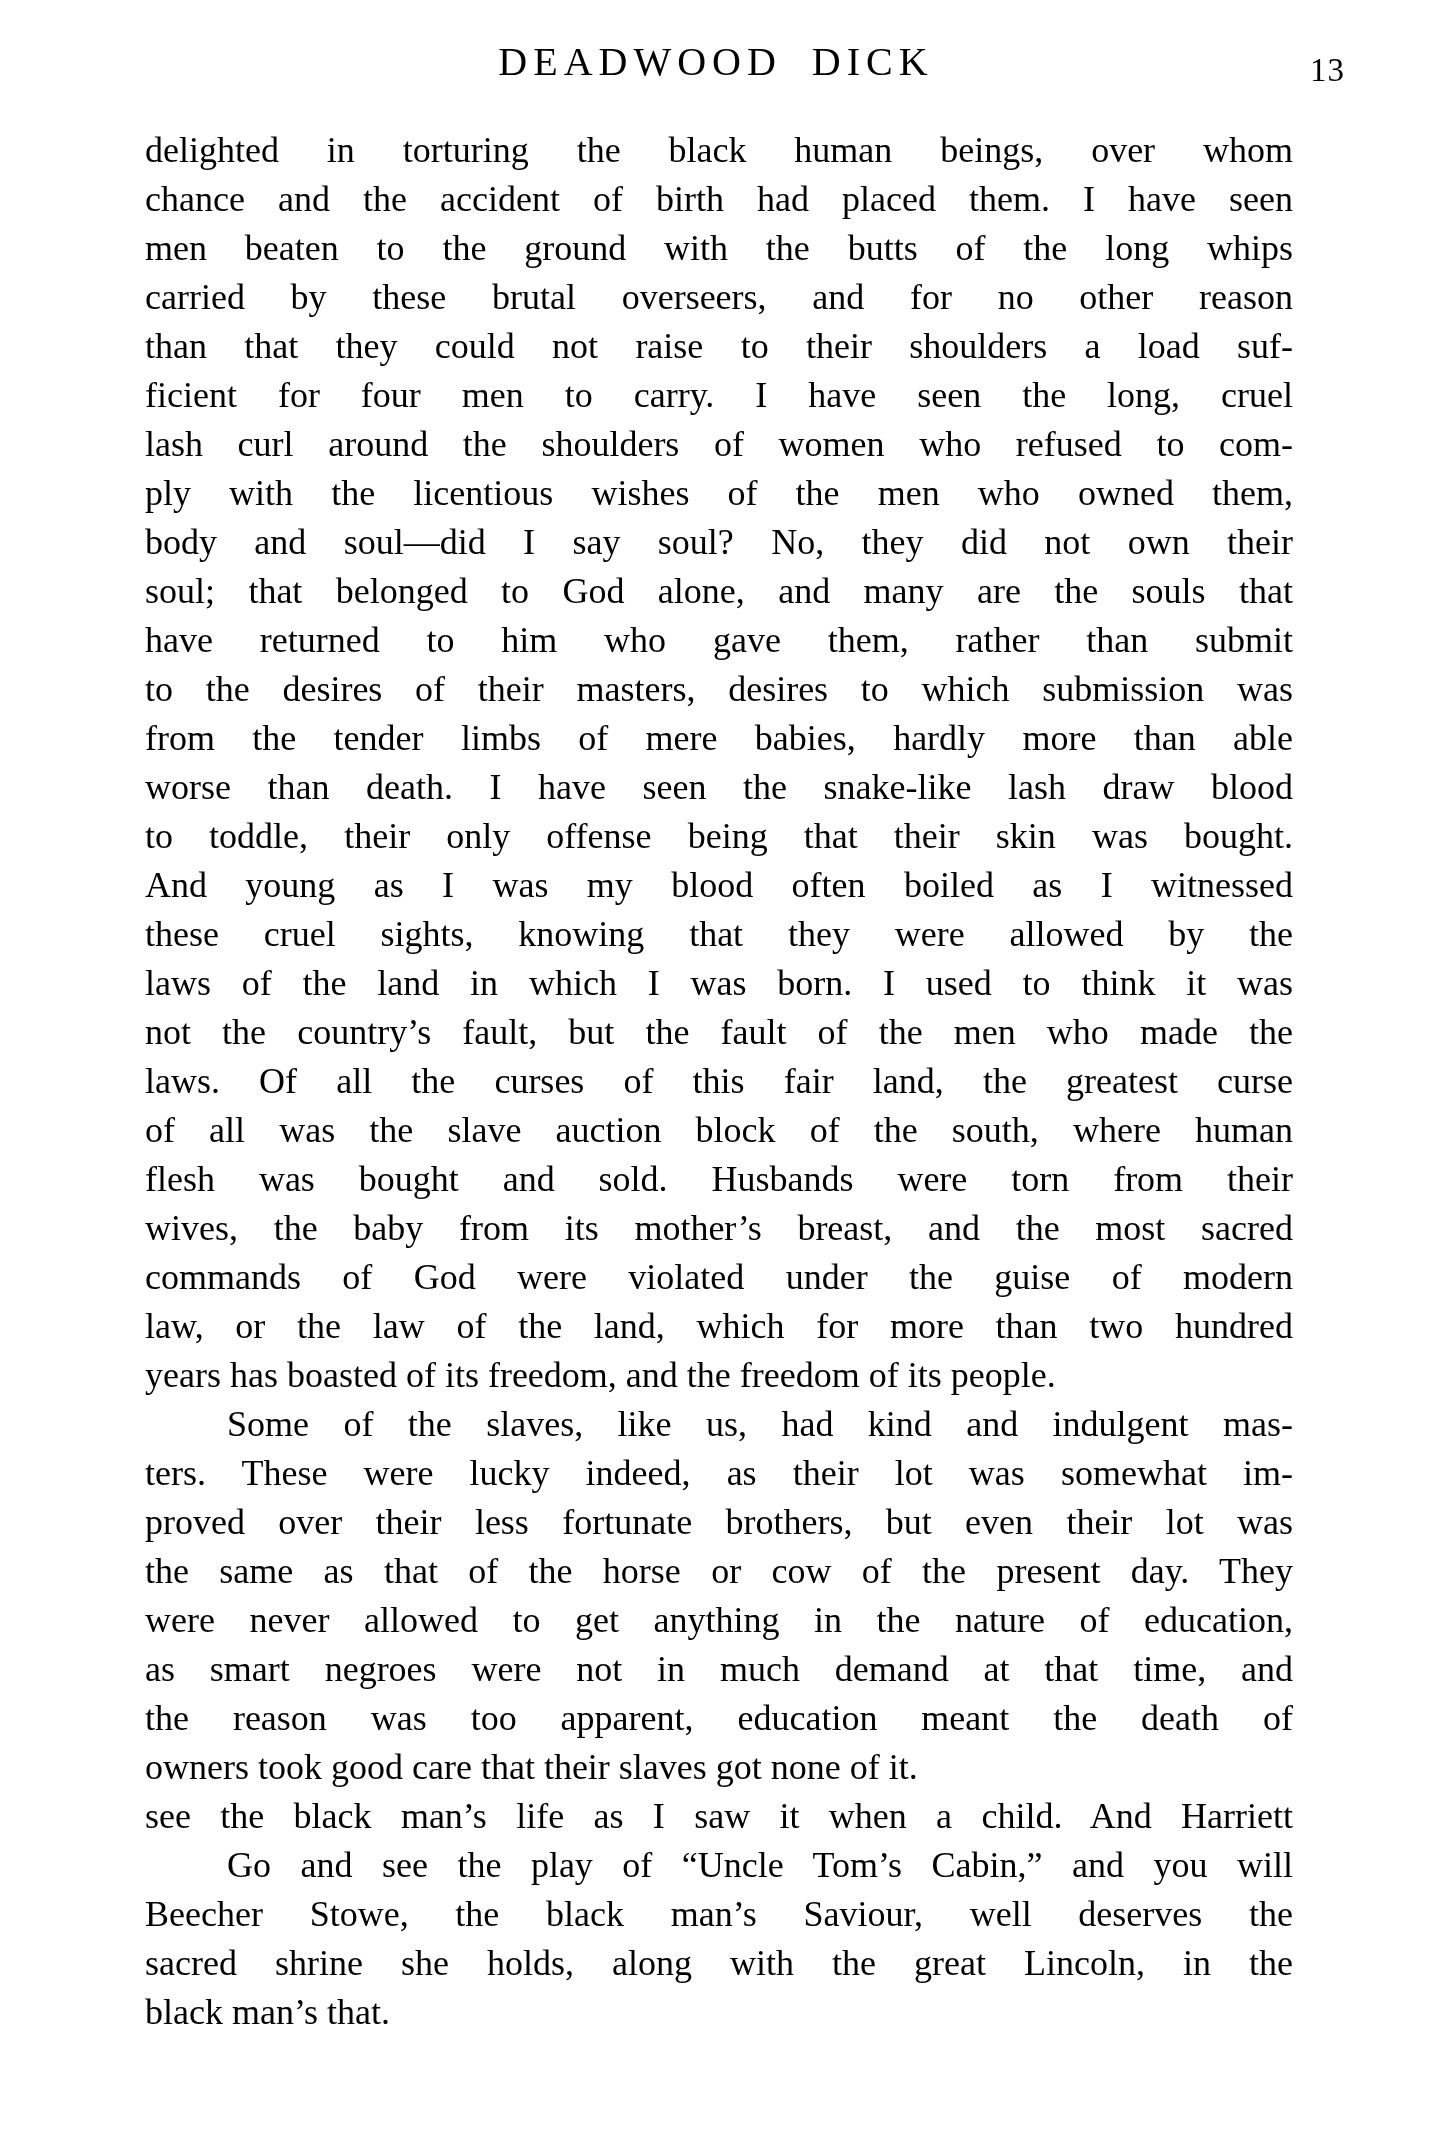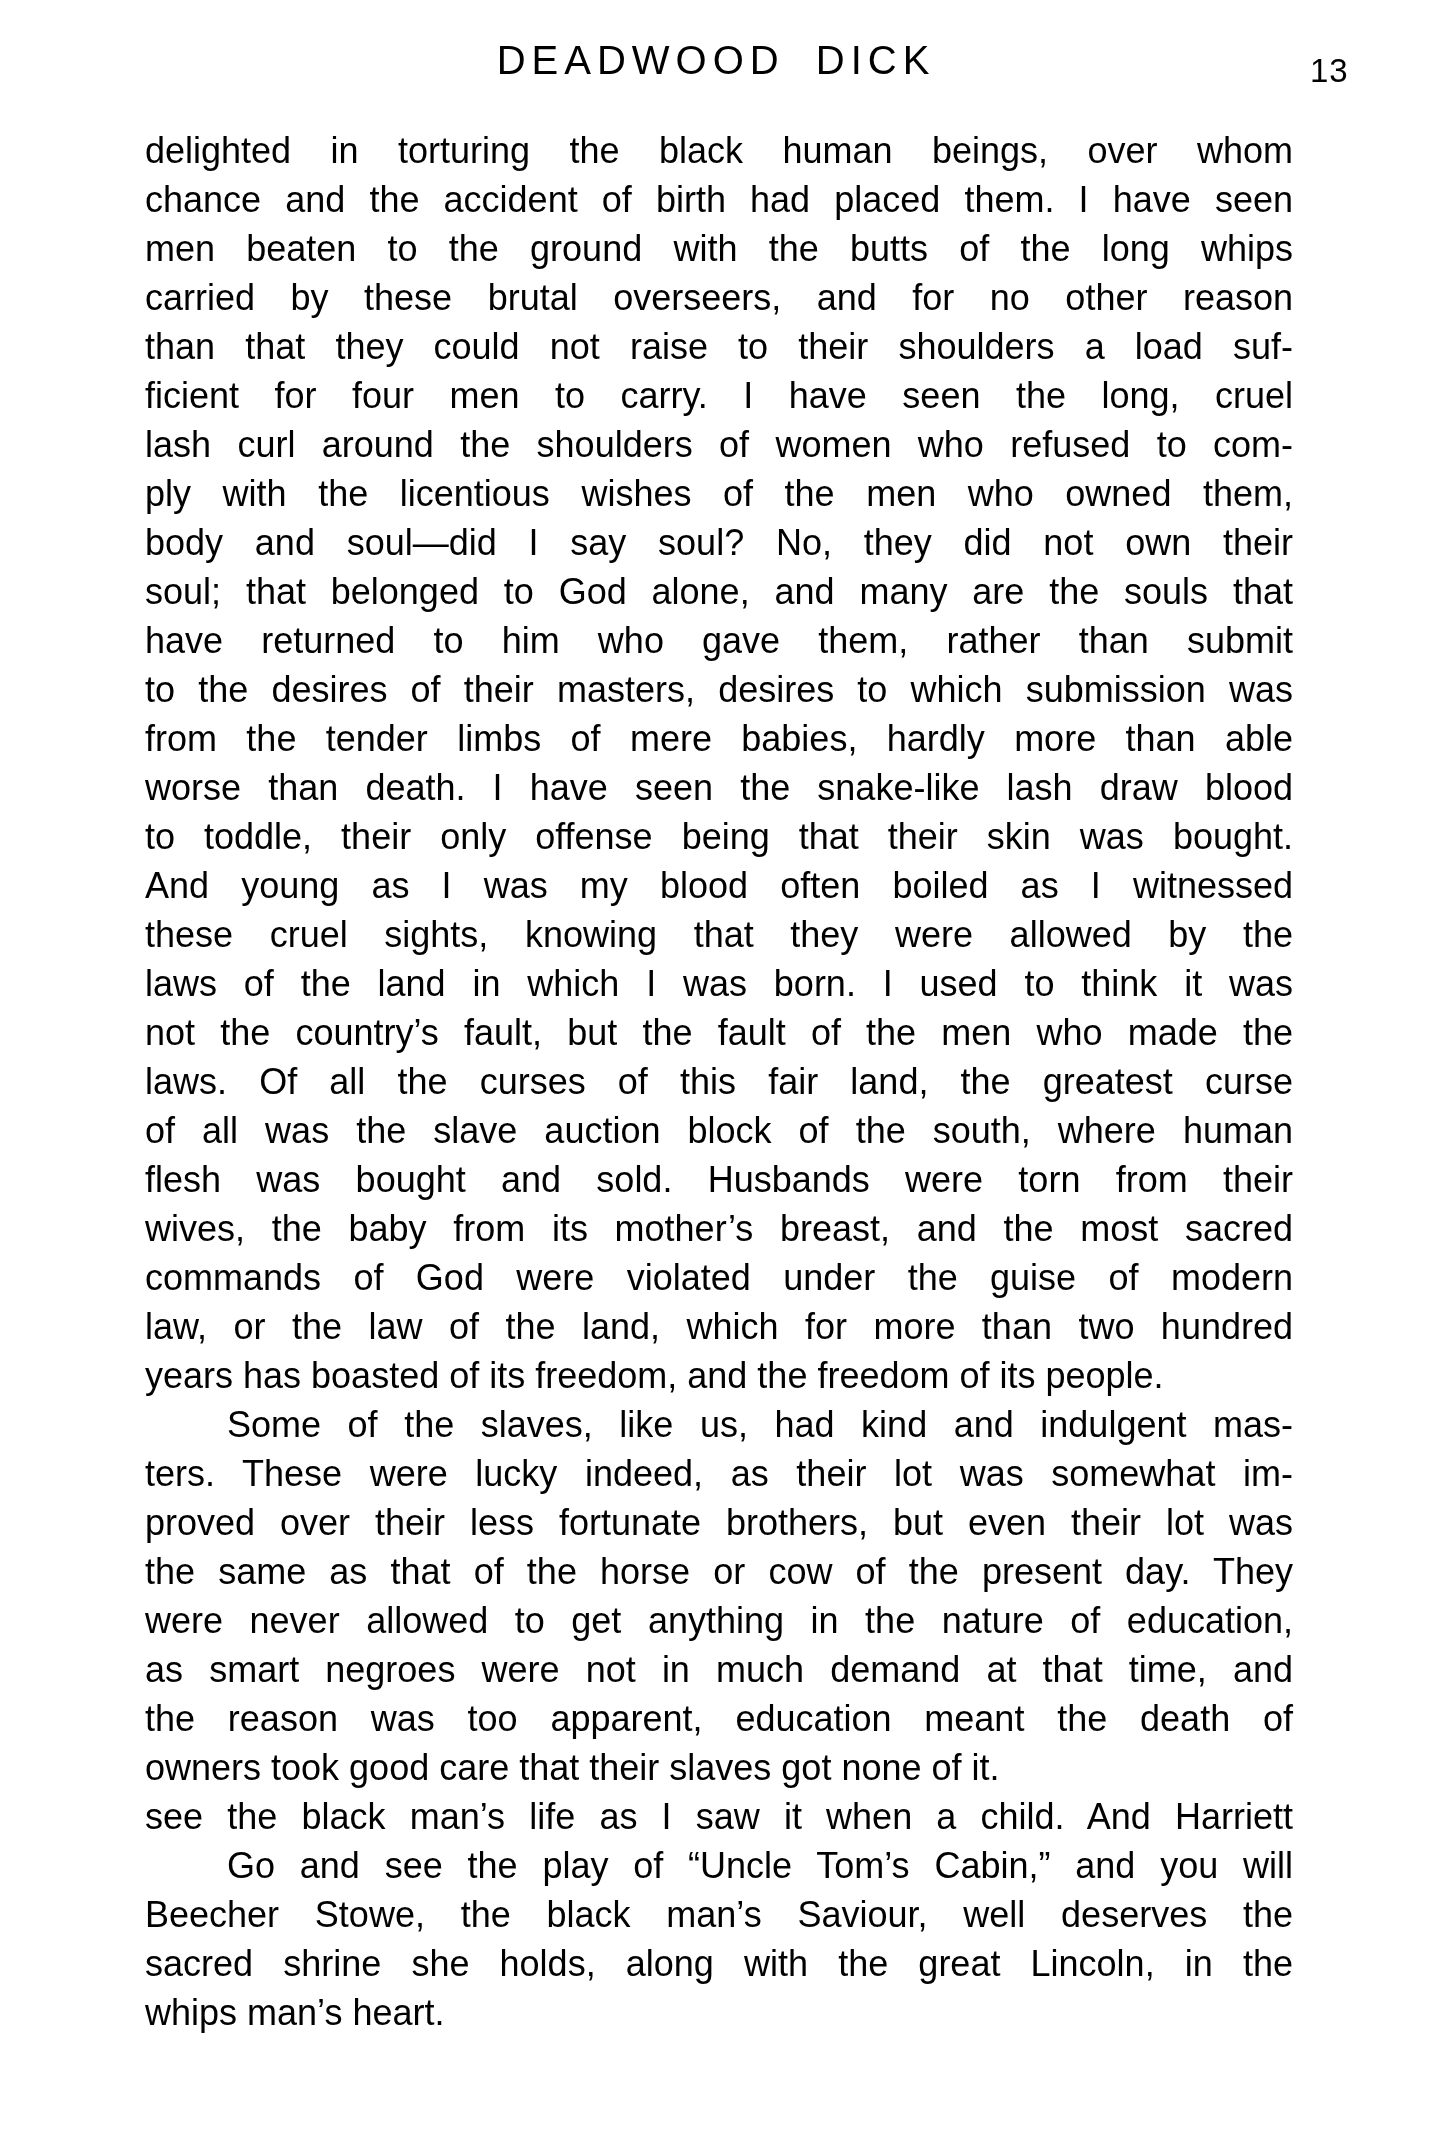--- a/index.html
+++ b/index.html
@@ -6,21 +6,21 @@
     margin: 0;
     padding: 0;
     background: #ffffff;
   }
   .page {
     position: relative;
     width: 1432px;
     height: 2152px;
     background: #ffffff;
     color: #000000;
-    font-family: Liberation Sans, sans-serif;
+    font-family: Liberation Serif, serif;
     overflow: hidden;
   }
   .running-head {
     position: absolute;
     top: 38px;
     left: 0;
     width: 100%;
     text-align: center;
     font-size: 40px;
     letter-spacing: 6px;
@@ -103,16 +103,16 @@
         <div class="line">were never allowed to get anything in the nature of education,</div>
         <div class="line">as smart negroes were not in much demand at that time, and</div>
         <div class="line">the reason was too apparent, education meant the death of</div>
         <div class="line last">owners took good care that their slaves got none of it.</div>
       </div>
       <div class="paragraph">
         <div class="line">see the black man’s life as I saw it when a child. And Harriett</div>
         <div class="line indent">Go and see the play of “Uncle Tom’s Cabin,” and you will</div>
         <div class="line">Beecher Stowe, the black man’s Saviour, well deserves the</div>
         <div class="line">sacred shrine she holds, along with the great Lincoln, in the</div>
-        <div class="line last">whips man’s heart.</div>
+        <div class="line last">black man’s that.</div>
       </div>
     </div>
 </div>
 
 </body></html>

